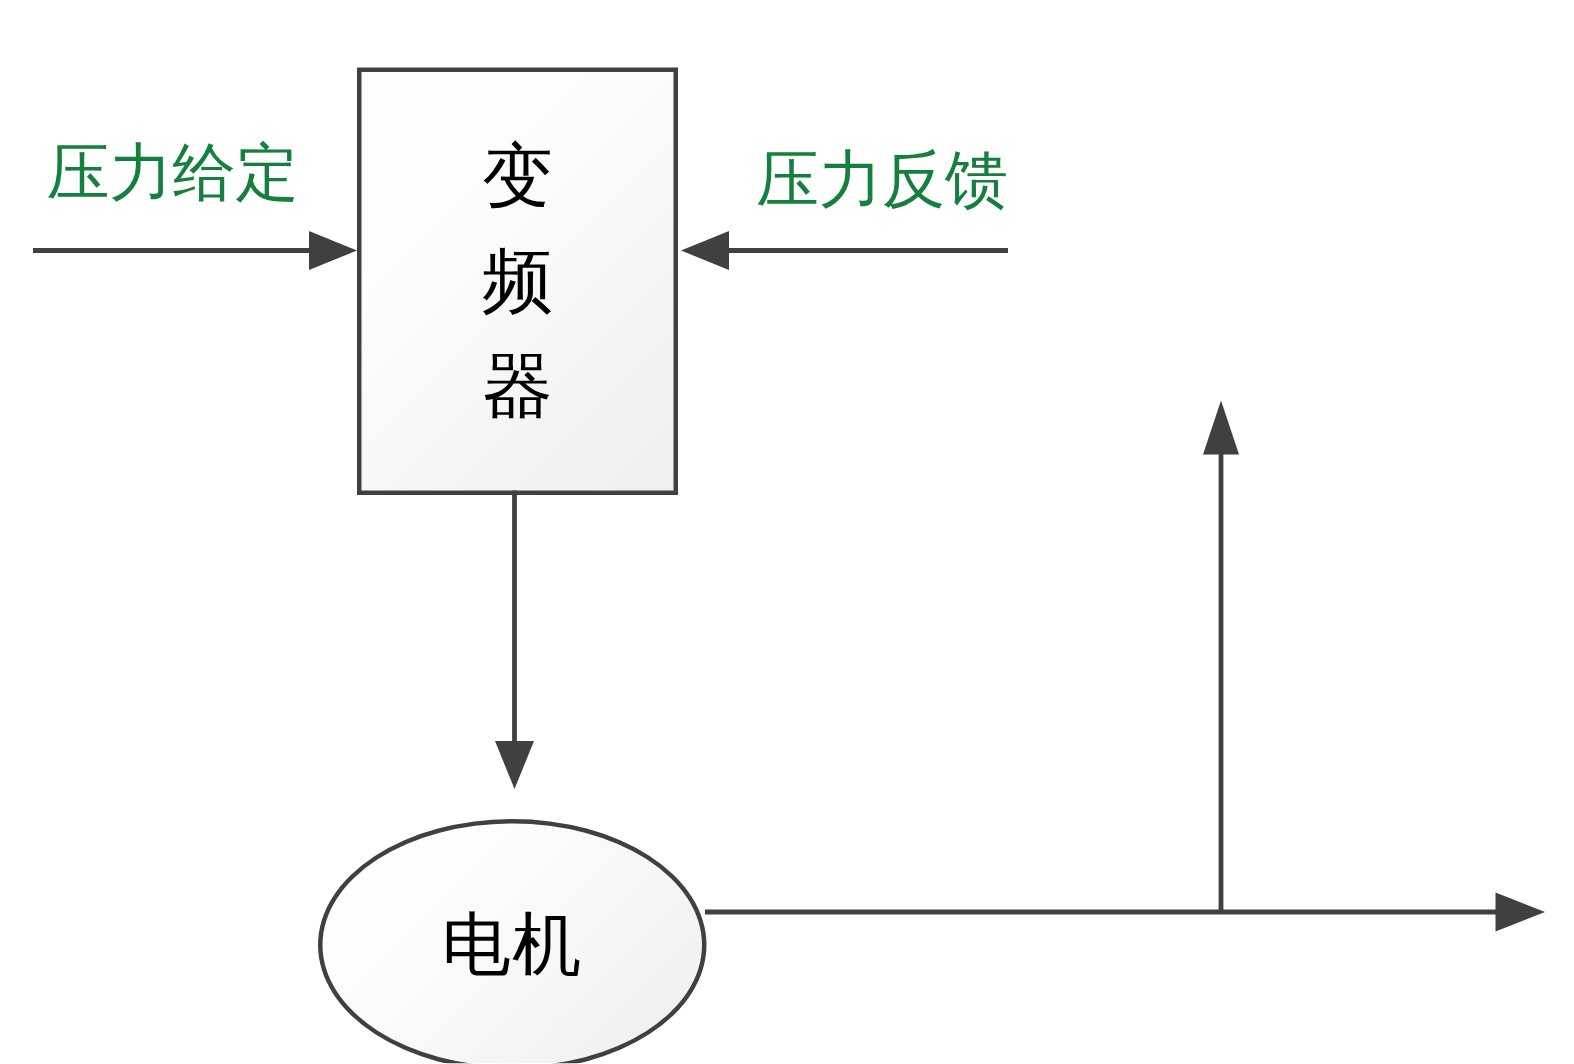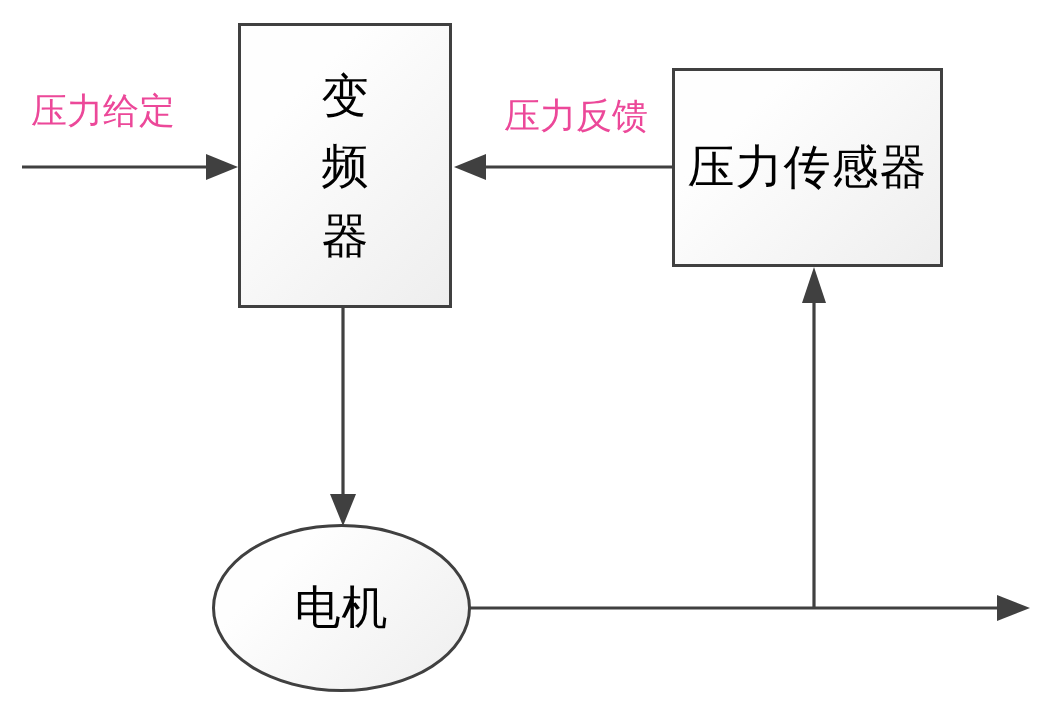--- a/index.html
+++ b/index.html
@@ -23,20 +23,21 @@
   }
   .node {
     position: absolute;
     box-sizing: border-box;
     border: 3px solid #404040;
     background: linear-gradient(135deg, #fefefe 25%, #eeeeee 100%);
     display: flex;
     align-items: center;
     justify-content: center;
     color: #000000;
+    margin-top: 22px;
   }
   .node-inverter {
     left: 238px; top: 23px;
     width: 214px; height: 285px;
   }
   .node-inverter .vlabel {
     font-size: 47px;
     width: 50px;
     line-height: 70px;
     word-break: break-all;
@@ -51,22 +52,22 @@
   .node-motor {
     left: 212px; top: 524px;
     width: 259px; height: 168px;
     border-radius: 50%;
     border-width: 3.5px;
     font-size: 46px;
     letter-spacing: 1px;
   }
   .edge-label {
     position: absolute;
-    font-size: 36px;
-    color: #ec4899;
+    font-size: 42px;
+    color: #15803d;
     white-space: nowrap;
     letter-spacing: 0px;
   }
   .label-setpoint { left: 31px;  top: 87px; }
   .label-feedback { left: 504px; top: 92px; }
 </style>
 </head>
 <body>
 
 <div class="canvas">
@@ -96,23 +97,20 @@
     <g>
       <line x1="814" y1="608" x2="814" y2="300" stroke="#404040" stroke-width="3.2"></line>
       <polygon points="814,267 802,303 826,303" fill="#404040"></polygon>
     </g>
   </svg>
 
   <div class="node node-inverter">
     <div class="vlabel">变频器</div>
   </div>
 
-  <div class="node node-sensor">
-    <div>压力传感器</div>
-  </div>
 
   <div class="node node-motor">
     <div>电机</div>
   </div>
 
   <div class="edge-label label-setpoint">压力给定</div>
   <div class="edge-label label-feedback">压力反馈</div>
 
 </div>
 

